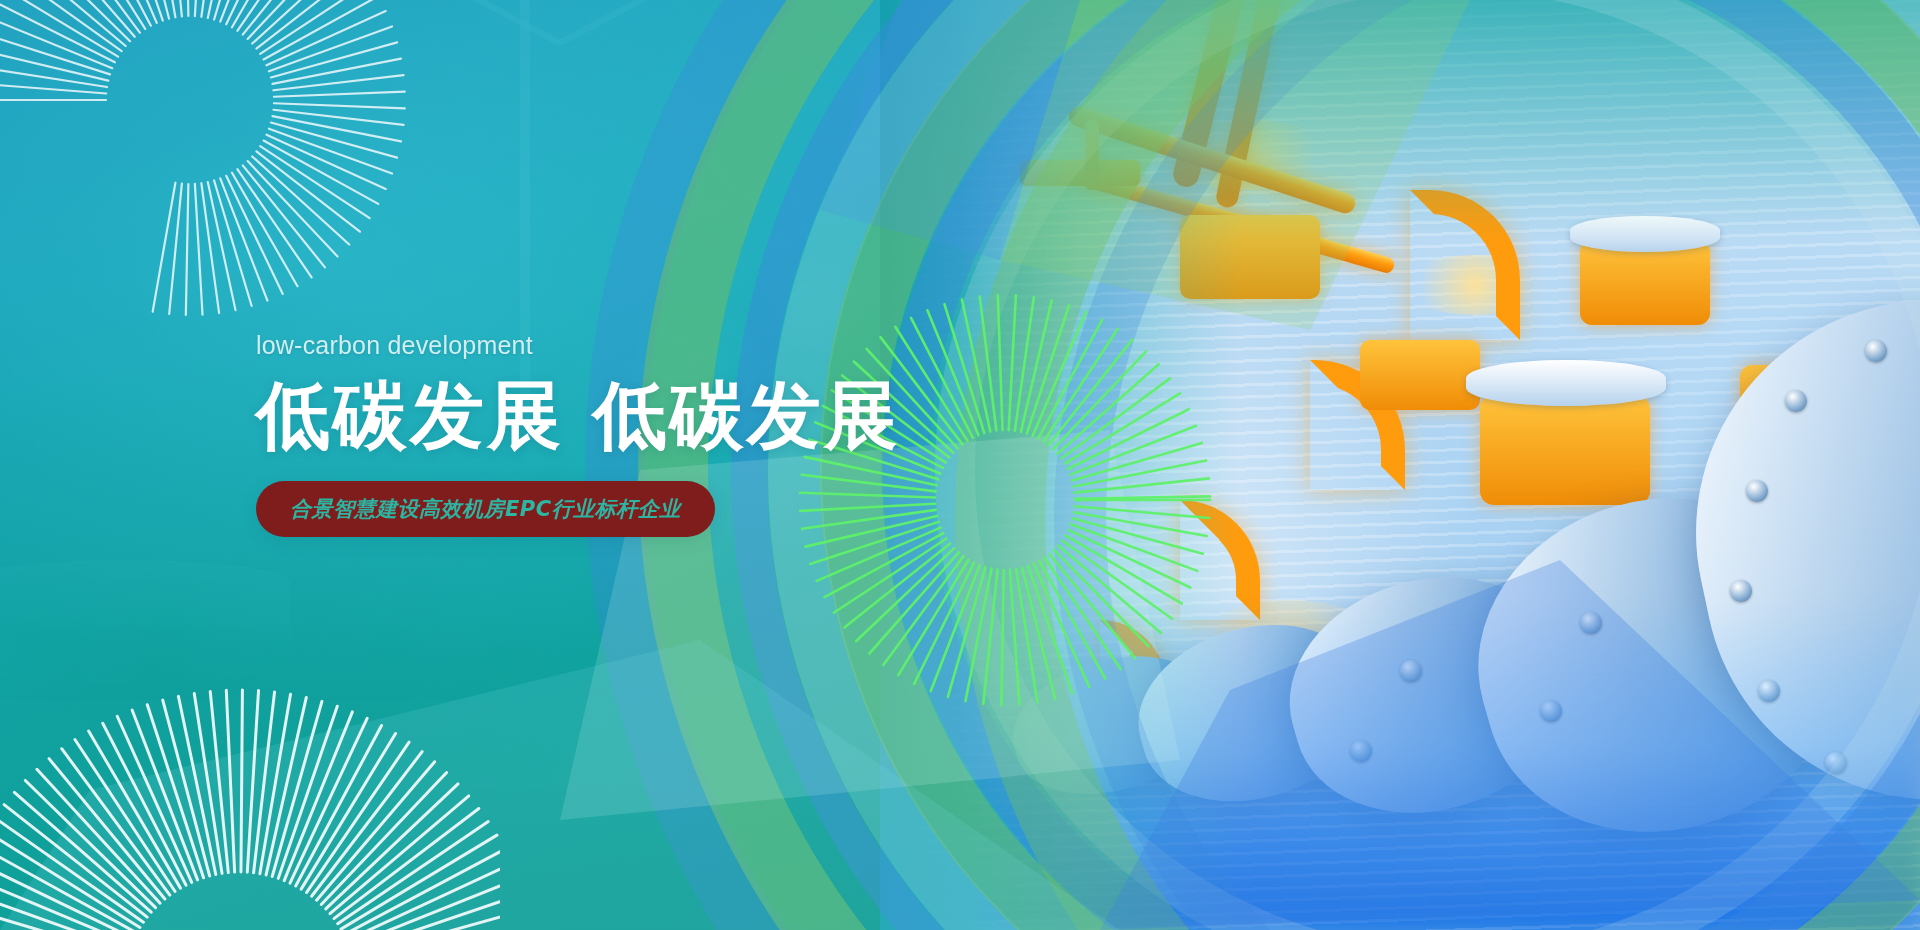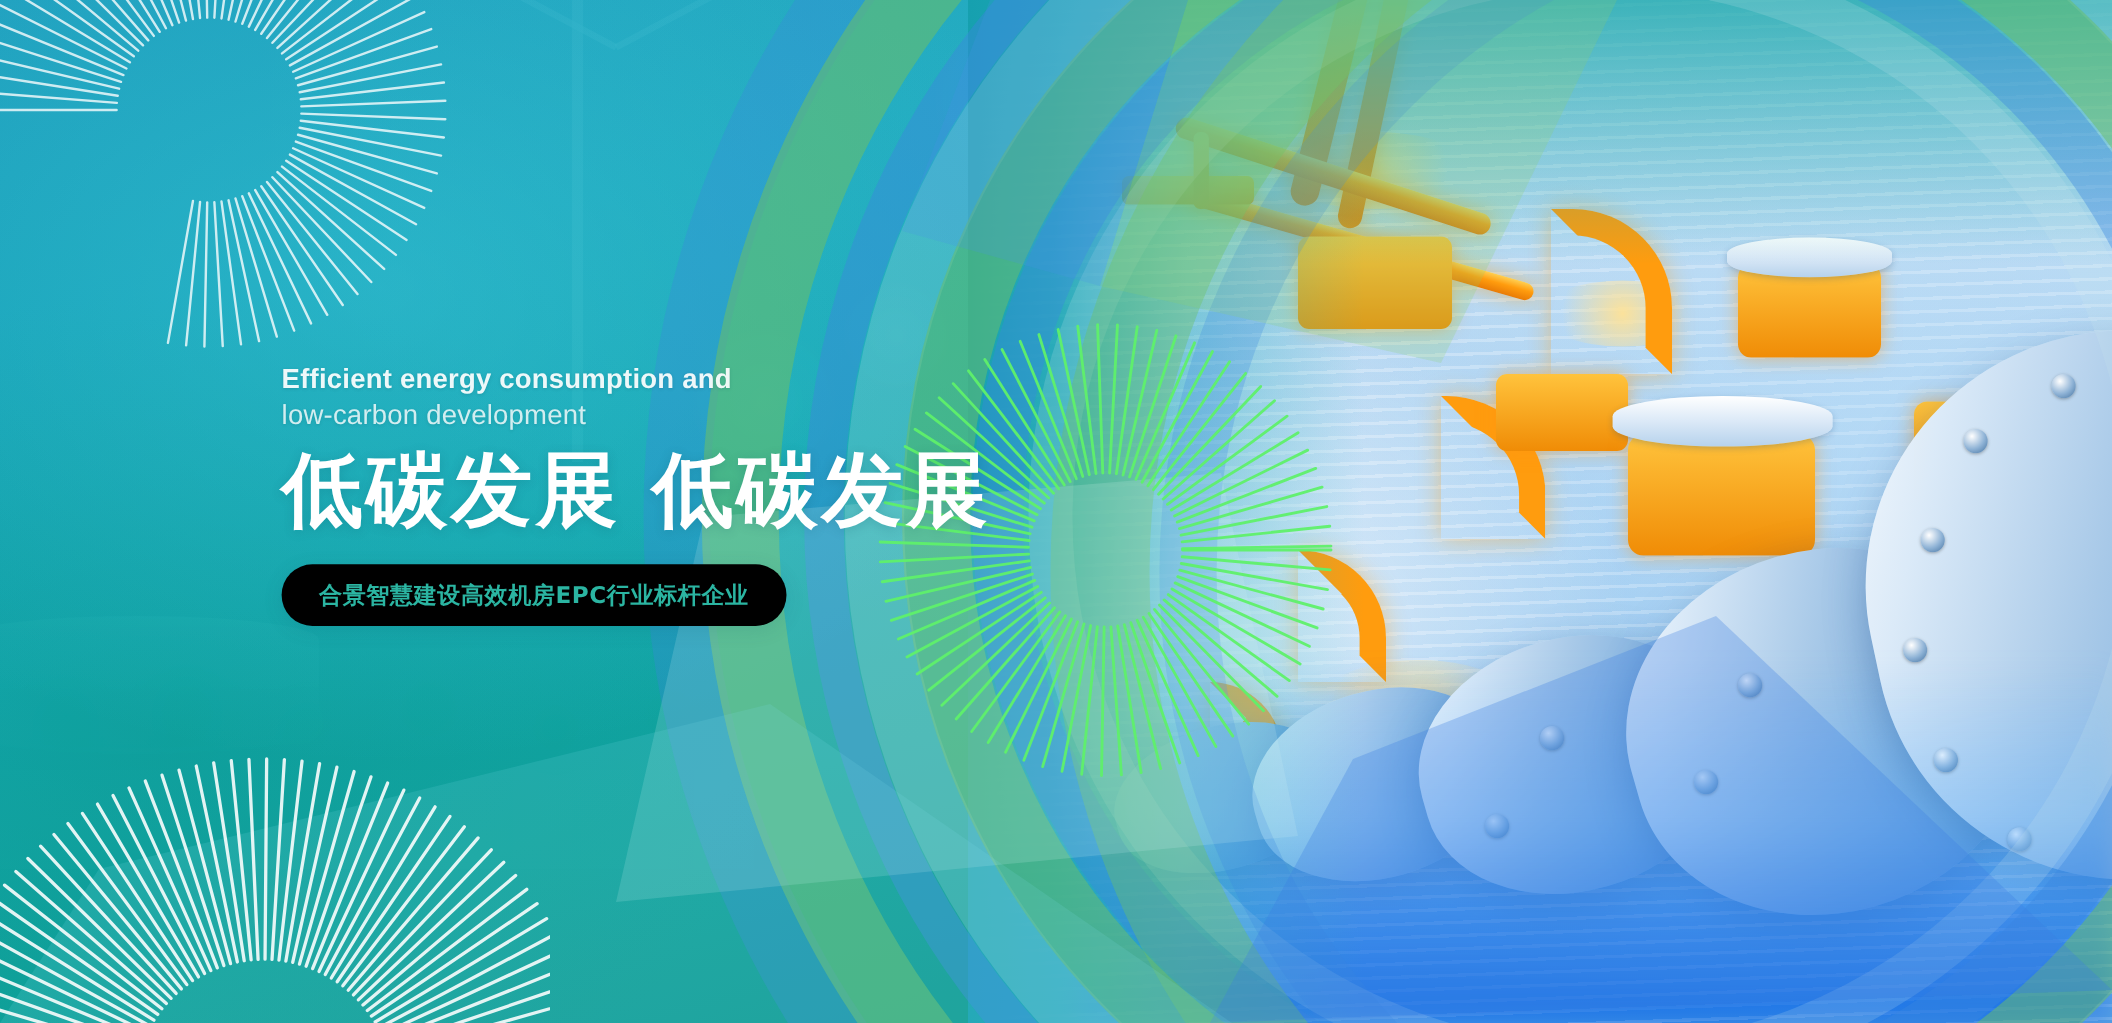--- a/index.html
+++ b/index.html
@@ -201,31 +201,32 @@
     margin: 4px 0 26px 0;
     white-space: nowrap;
     text-shadow: 0 2px 10px rgba(0,70,90,.18);
   }
   .cta {
     display: inline-flex;
     align-items: center;
     justify-content: center;
     height: 56px;
     padding: 0 34px;
-    background: #000000;
+    background: #7f1d1d;
     border: none;
     border-radius: 28px;
     color: #2bb5a2;
     font-family: "DejaVu Sans", "Liberation Sans", sans-serif;
     font-size: 21px;
     font-weight: 700;
     letter-spacing: .5px;
     cursor: pointer;
     box-shadow: 0 4px 18px rgba(0,70,90,.12);
     white-space: nowrap;
+    font-style: italic;
   }
 </style>
 </head>
 <body>
 
 <div class="banner">
 
   <div class="bg-base"></div>
   <div class="bg-wash"></div>
 
@@ -536,19 +537,18 @@
         <line x1="277.76" y1="184.01" x2="398.81" y2="124.23"></line>
         <line x1="280.25" y1="189.66" x2="406.09" y2="140.78"></line>
         <line x1="282.23" y1="195.51" x2="411.89" y2="157.91"></line>
         <line x1="283.69" y1="201.51" x2="416.16" y2="175.49"></line>
         <line x1="284.61" y1="207.61" x2="418.86" y2="193.37"></line>
         <line x1="284.99" y1="213.78" x2="419.97" y2="211.42"></line>
       </g>
   </svg>
 
   <div class="copy">
-    <p class="eyebrow-1">Efficient energy consumption and</p>
     <p class="eyebrow-2">low-carbon development</p>
     <h1 class="headline">低碳发展 低碳发展</h1>
     <button class="cta">合景智慧建设高效机房EPC行业标杆企业</button>
   </div>
 
 </div>
 
 </body></html>

